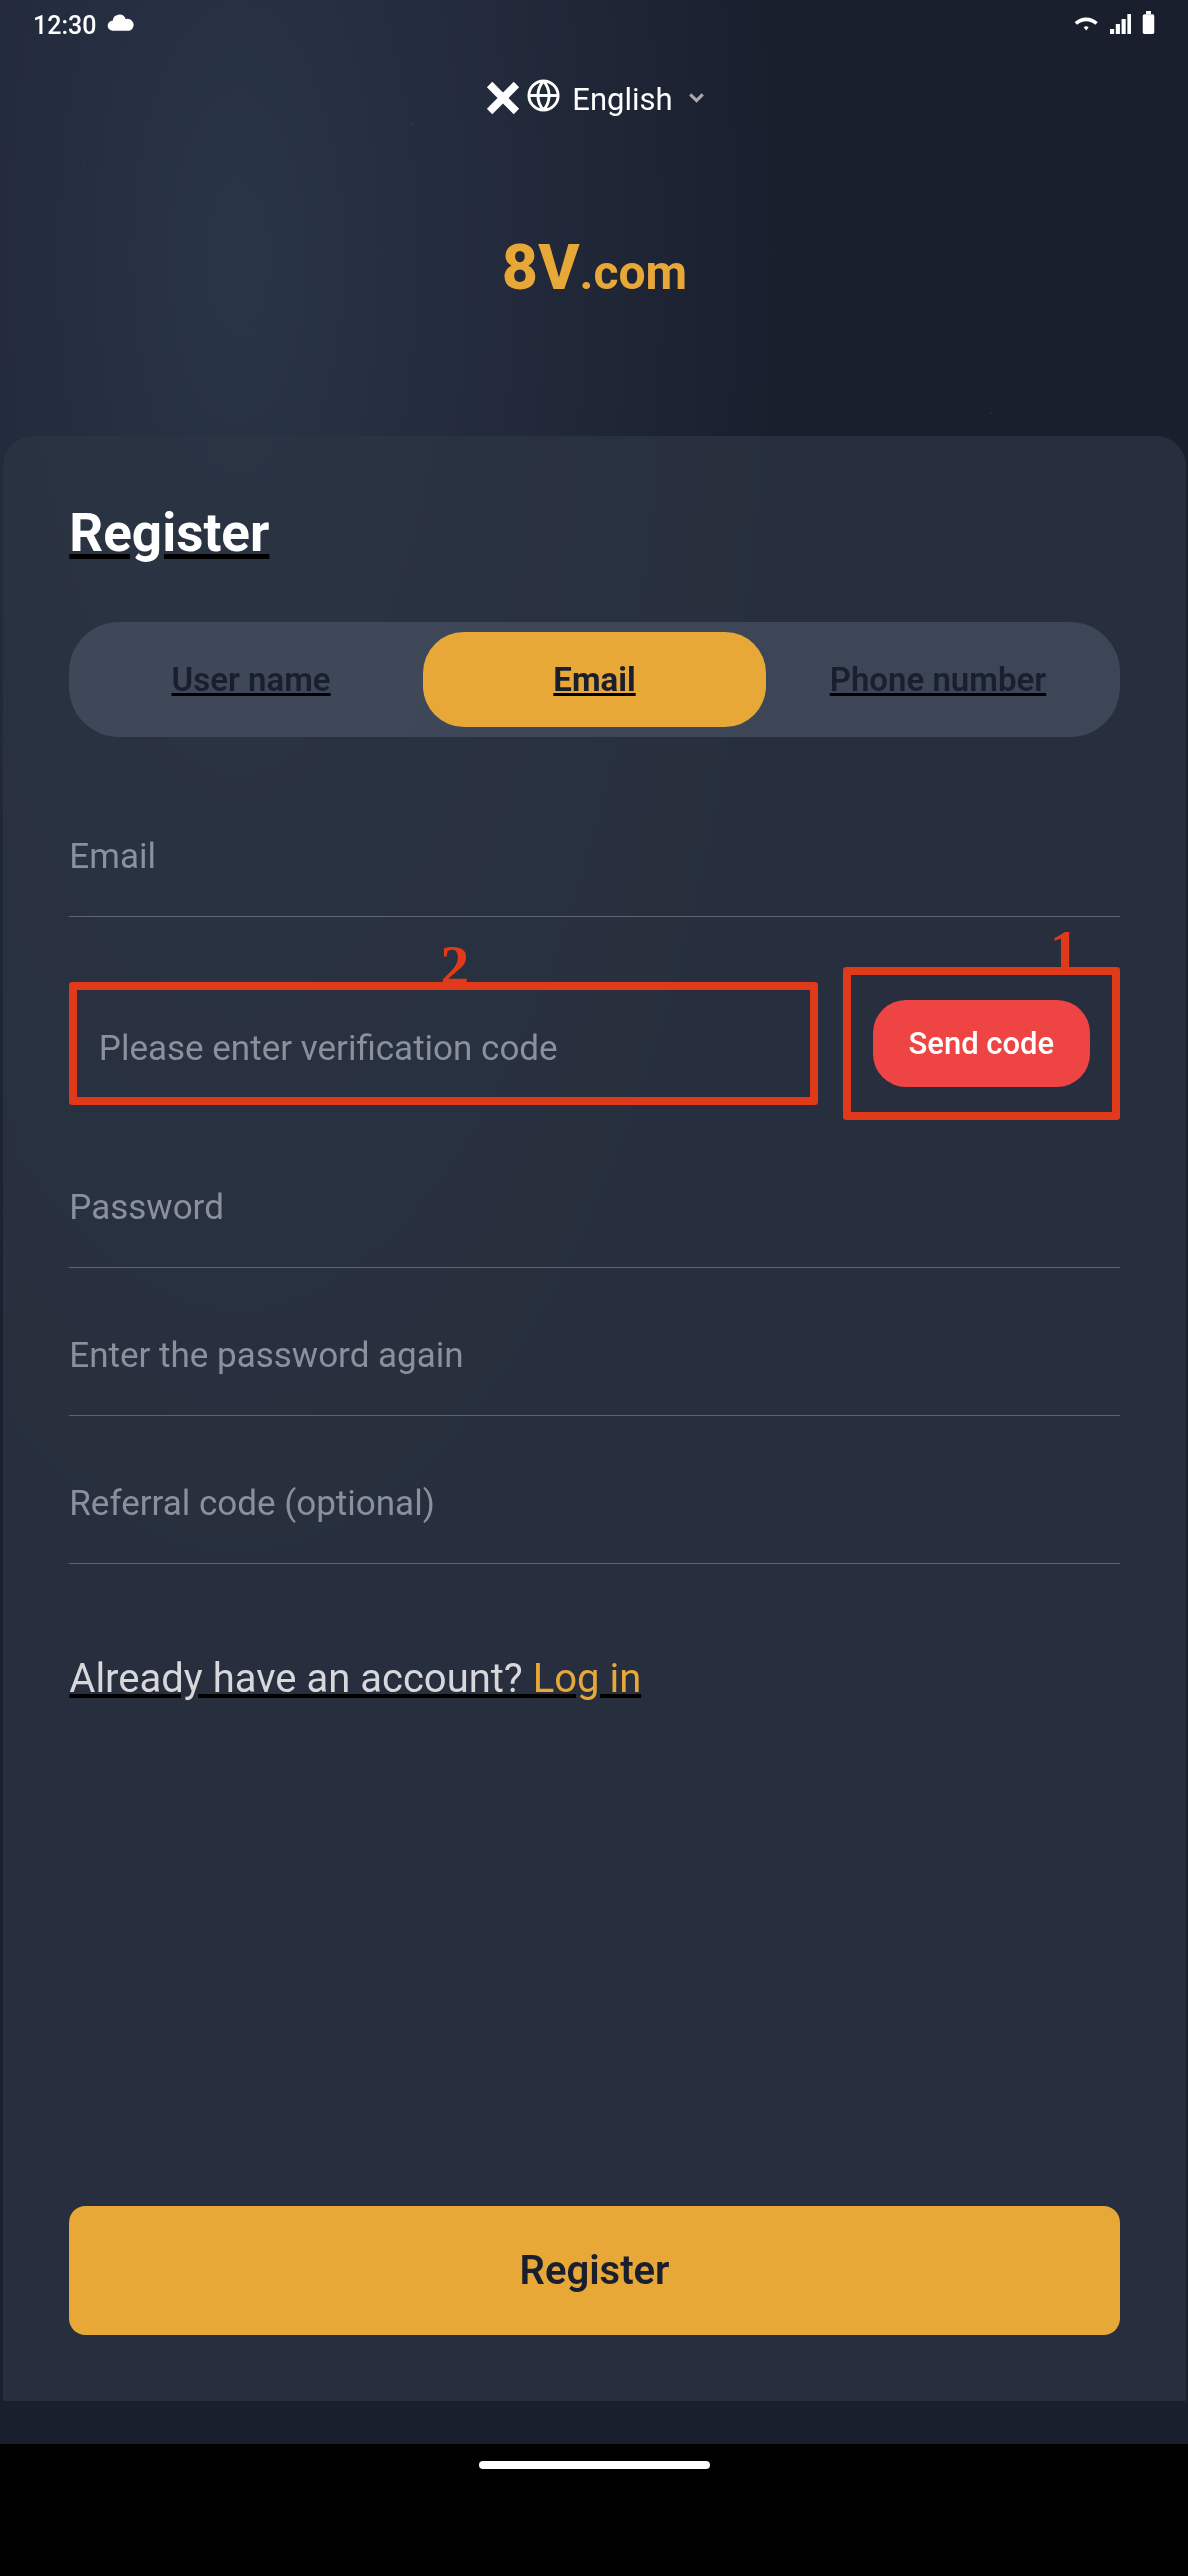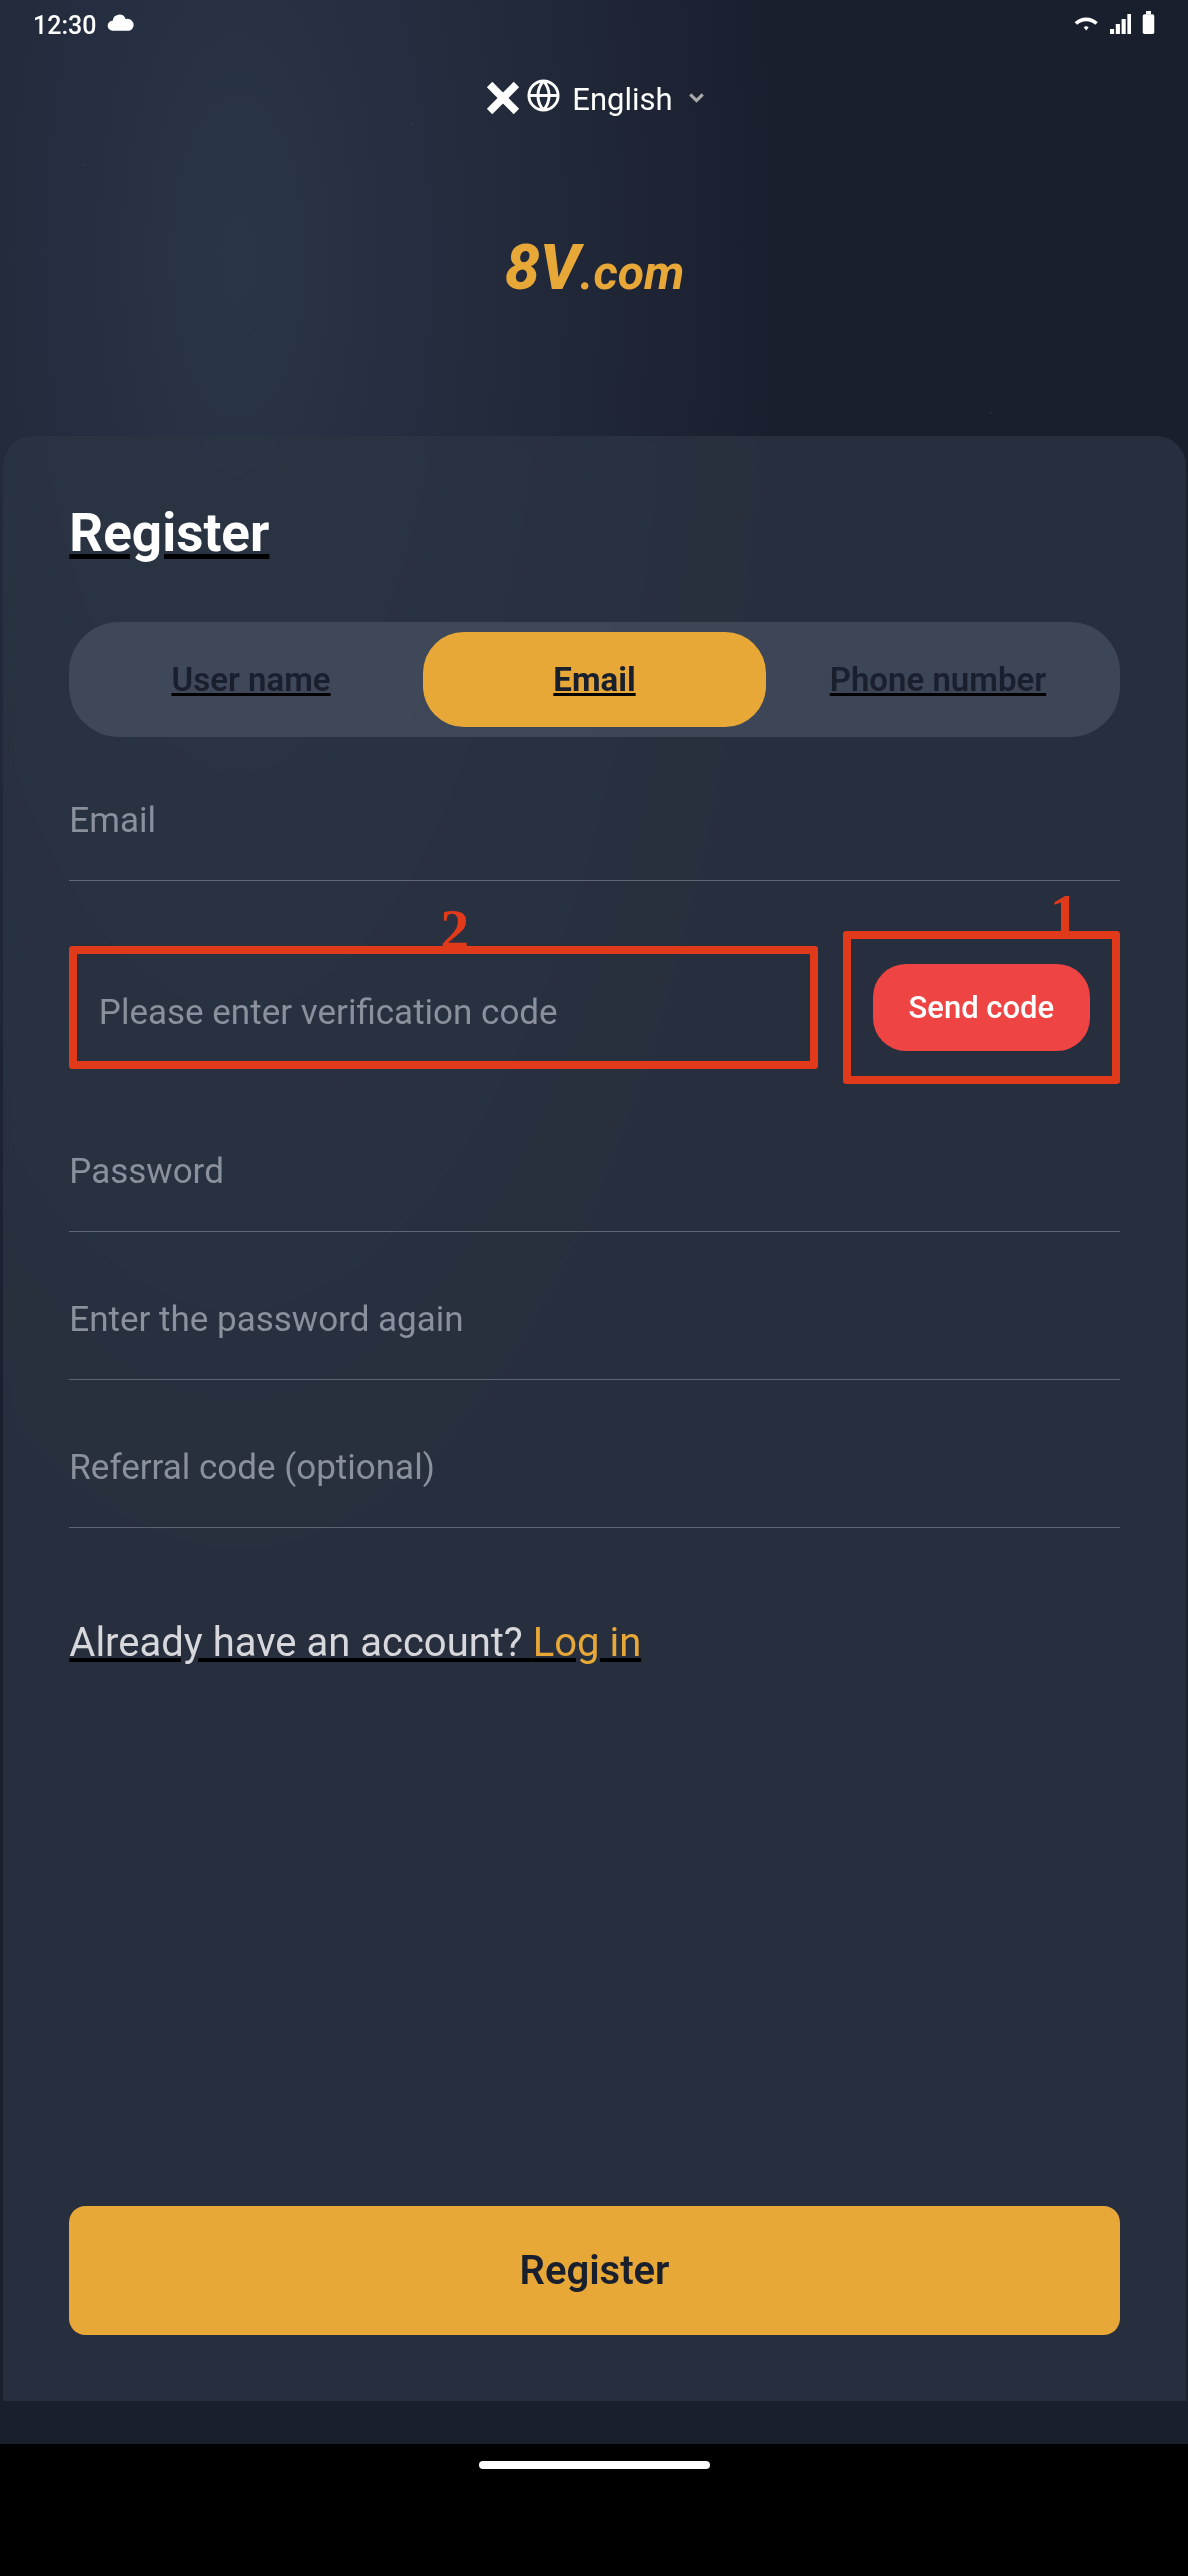--- a/index.html
+++ b/index.html
@@ -8,26 +8,26 @@
     .bg::before { content:""; position:absolute; inset:0; background-image: radial-gradient(0.8px 0.8px at 83px 165px,#fff,transparent),radial-gradient(0.8px 0.8px at 248px 330px,#ccc,transparent),radial-gradient(0.8px 0.8px at 413px 124px,#fff,transparent),radial-gradient(0.8px 0.8px at 743px 248px,#aaa,transparent),radial-gradient(0.8px 0.8px at 991px 413px,#fff,transparent); opacity:.4;}
     .status-bar { position:relative; height:50px; display:flex; justify-content:space-between; align-items:center; padding:4px 33px; color:#fff; font-size:25px; font-weight:500; z-index:5;}
     .status-left,.status-right { display:flex; align-items:center; gap:10px;}
     .status-icon { display:inline-block; }
     .header { position:relative; display:flex; justify-content:center; align-items:center; padding:25px 41px 0; z-index:5;}
     .close-icon { width:46px; height:46px; stroke:#fff; stroke-width:4; cursor:pointer;}
     .lang-sel { display:flex; align-items:center; gap:11.6px; color:#fff; font-size:31px; cursor:pointer;}
     .globe-icon { width:35px; height:35px; }
     .chev-icon { width:25px; height:25px; }
     .logo-wrap { position:relative; text-align:center; margin-top:107px; z-index:5;}
-    .logo { font-size:63px; font-weight:800; font-style:italic;}
+    .logo { font-size:63px; font-weight:800; }
     .logo-8v { color:#e8a838; }
     .logo-com { color:#e8a838; font-size:48px; font-weight:700; }
     .card { position:relative; margin:132px 3.3px 0; background:rgba(44,52,66,.78); backdrop-filter:blur(5px); border-radius:30px 30px 0 0; padding:66px 66px 50px; z-index:5; min-height:1965px;text-decoration:underline;}
     .title { color:#fff; font-size:53px; font-weight:700; margin-bottom:58px;}
-    .tabs { display:flex; background:rgba(120,130,150,.28); border-radius:50px; padding:10px; margin-bottom:46px;align-items:flex-end;}
+    .tabs { display:flex; background:rgba(120,130,150,.28); border-radius:50px; padding:10px; margin-bottom:82px;align-items:flex-end;}
     .tab { flex:1; text-align:center; padding:28px 0; font-size:33px; font-weight:600; color:#1a1f2e; border-radius:41px; cursor:pointer;}
     .tab.active { background:#e8a838; color:#1a1f2e; font-weight:700;}
     .input-row { border-bottom:0.8px solid rgba(200,200,210,.35); margin-bottom:50px; padding-bottom:23px;}
     .input { width:100%; background:transparent; border:none; outline:none; font-size:35px; color:#fff; padding:16.5px 0;}
     .input::placeholder { color:#8a909c; font-size:35px;}
     .verify-row { display:flex; align-items:center; gap:25px; margin-bottom:50px;}
     .verify-input-wrap { flex:1; position:relative; border:8.3px solid #e03a1a; border-radius:3.3px; padding:25px 21.5px;}
     .send-code-wrap { position:relative; border:8.3px solid #e03a1a; border-radius:3.3px; padding:25px 21.5px;}
     .send-code-btn { background:#ef4444; color:#fff; border:none; border-radius:33px; padding:25px 36px; font-size:31px; font-weight:500; cursor:pointer;}
     .annot-num { position:absolute; top:-58px; font-size:58px; font-weight:900; color:#e03a1a; font-family:Georgia,serif;}

